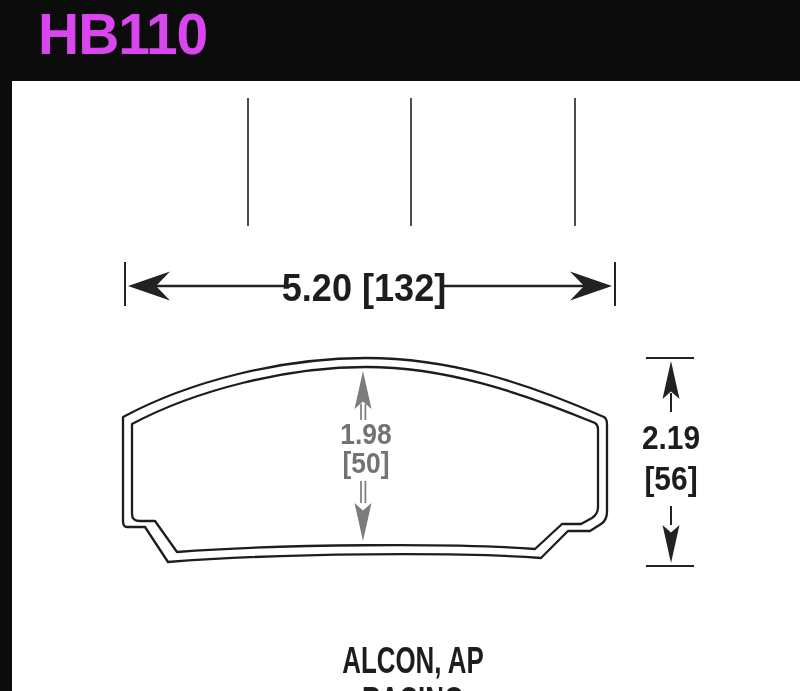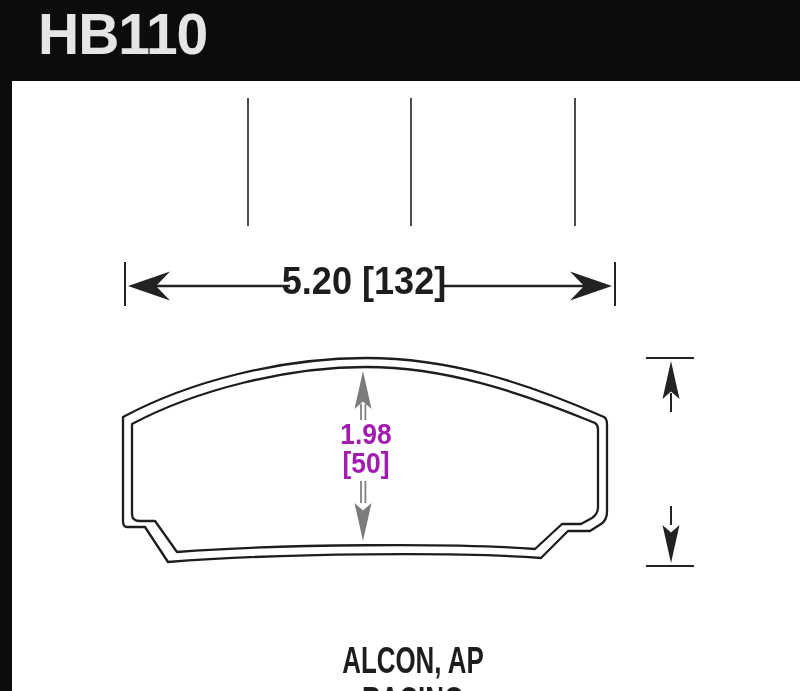--- a/index.html
+++ b/index.html
@@ -4,33 +4,33 @@
 <style>
   html,body{margin:0;padding:0;background:#fff;}
   .canvas{
     position:relative;width:800px;height:691px;background:#ffffff;overflow:hidden;
     font-family:"Liberation Sans","DejaVu Sans",sans-serif;font-weight:bold;color:#1d1d1d;
   }
   .header-bar{position:absolute;left:0;top:0;width:800px;height:81px;background:#0c0c0c;}
   .left-stripe{position:absolute;left:0;top:0;width:12px;height:691px;background:#0c0c0c;}
   .part-number{
     position:absolute;left:38px;top:4px;font-size:57px;line-height:60px;
-    color:#e5e5e5;letter-spacing:-1px;white-space:nowrap;text-align:right;
+    color:#d946ef;letter-spacing:-1px;white-space:nowrap;text-align:right;
   }
   .diagram-svg{position:absolute;left:0;top:0;}
   .txt{position:absolute;white-space:nowrap;}
   .compound-codes{left:113px;top:104px;font-size:33px;line-height:37px;}
   .compound-codes .line{transform:scaleX(.82);transform-origin:left top;}
   .thickness-values{left:590px;top:101px;font-size:33px;line-height:42px;}
   .thickness-values .line{transform:scaleX(.80);transform-origin:left top;}
   .txt-c{position:absolute;text-align:center;}
   .txt-c .line{transform-origin:center top;}
-  .width-label{left:214px;top:261px;width:300px;font-size:38px;line-height:40px;}
+  .width-label{left:214px;top:268px;width:300px;font-size:38px;line-height:40px;}
   .width-label .line{transform:scaleX(.95);}
-  .friction-label{left:266px;top:419px;width:200px;font-size:30px;line-height:29px;color:#a21caf;}
+  .friction-label{left:266px;top:419px;width:200px;font-size:30px;line-height:29px;color:#737373;}
   .friction-label .line{transform:scaleX(.88);}
   .height-label{left:571px;top:417px;width:200px;font-size:34px;line-height:41px;}
   .height-label .line{transform:scaleX(.88);}
   .caption{left:263px;top:641px;width:300px;font-size:37px;line-height:40px;}
   .caption .line{transform:scaleX(.70);}
 </style>
 </head>
 <body>
 
 <div class="canvas">
@@ -113,18 +113,22 @@
 
   <div class="txt-c width-label">
     <div class="line">5.20 [132]</div>
   </div>
 
   <div class="txt-c friction-label">
     <div class="line">1.98</div>
     <div class="line">[50]</div>
   </div>
 
+  <div class="txt-c height-label">
+    <div class="line">2.19</div>
+    <div class="line">[56]</div>
+  </div>
 
   <div class="txt-c caption">
     <div class="line">ALCON, AP RACING</div>
   </div>
 
 </div>
 
 </body></html>

